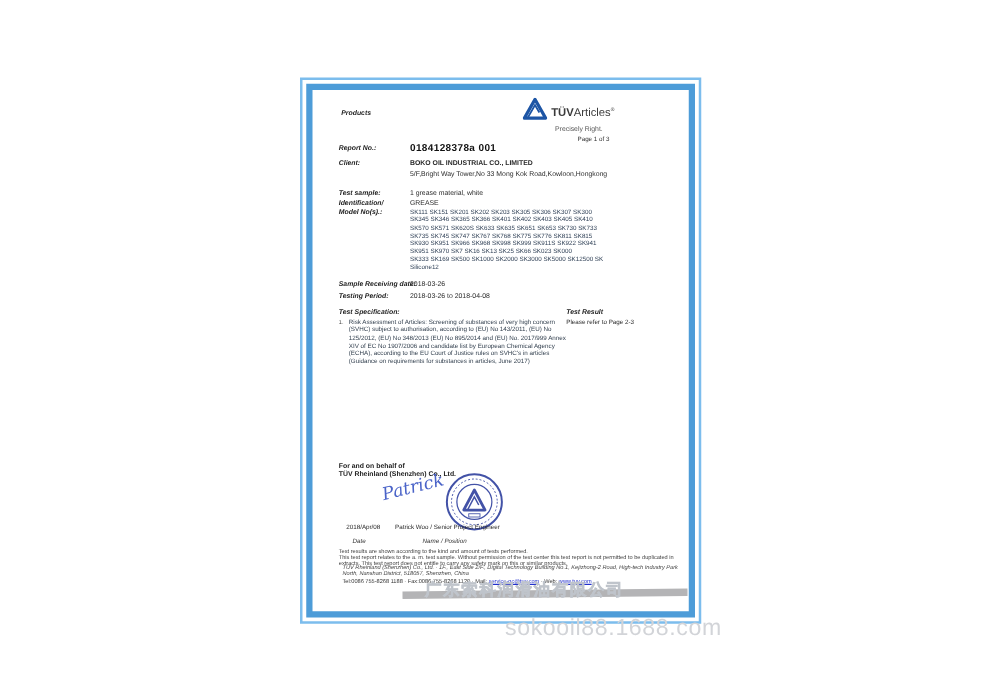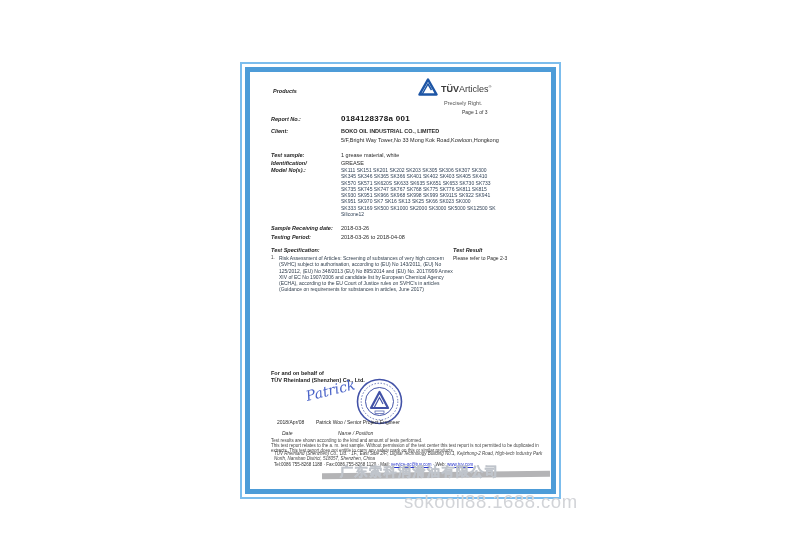--- a/index.html
+++ b/index.html
@@ -25,21 +25,21 @@
   .products{left:23px;top:16px;}
   .logo-box{left:168px;top:6px;width:130px;}
   .logo-row{display:flex;align-items:center;gap:3px;}
   .brand-text{font-size:9px;color:#3a3a3a;letter-spacing:0;}
   .brand-text b{color:#3a3a3a;}
   .reg{font-size:4px;vertical-align:super;}
   .tagline{font-size:5.5px;color:#555;margin-left:26px;margin-top:0px;}
   .page-no{left:212px;top:37px;font-size:5px;color:#333;}
   
   .flabel{left:21px;}
-  .fval{left:91px;}
+  .fval{left:78px;}
   .report-no{font-size:8px;font-weight:bold;letter-spacing:0.3px;color:#111;}
   .model-lines{font-size:5px;line-height:6.3px;color:#2e3f55;width:200px;white-space:pre-line;}
   
   .spec-text{width:176px;font-size:5px;line-height:6.3px;color:#33404f;}
   .result-col{left:203px;}
   
   .sig{font-family:"DejaVu Serif", serif;font-style:italic;font-size:14px;color:#4a63c8;
        transform:rotate(-14deg);transform-origin:left bottom;display:inline-block;}
   .stamp{opacity:0.92;}
   .sign-label{font-style:italic;font-size:5px;color:#333;}

